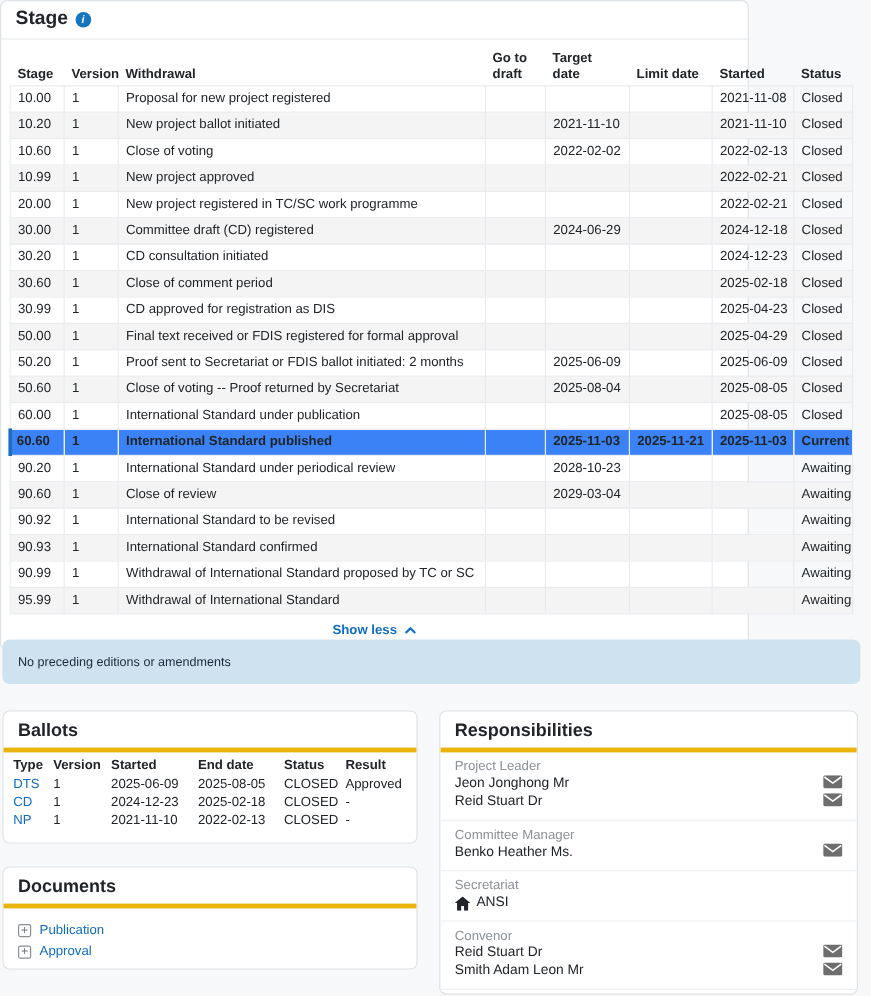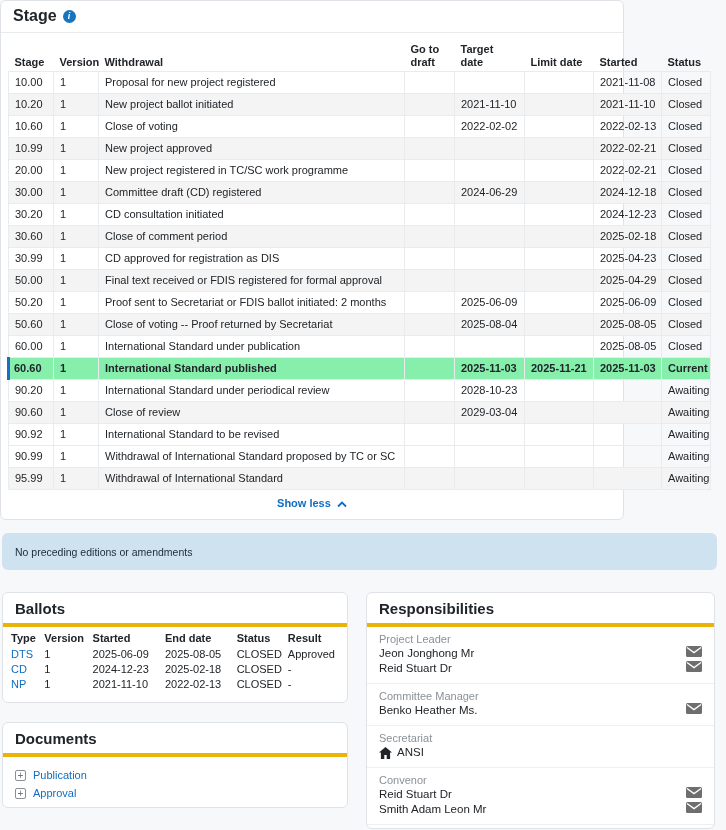--- a/index.html
+++ b/index.html
@@ -41,21 +41,21 @@
   table.stage th {
     text-align:left; font-weight:bold; padding:2px 6px;
     vertical-align:bottom; line-height:13px;
   }
   table.stage td {
     border:1px solid #e9ecef;
     padding:4px 6px; line-height:13px;
     white-space:nowrap; overflow:hidden;
   }
   table.stage tr.alt td { background:#f4f4f4; }
-  table.stage tr.current td { font-weight:bold; background:#86efac; }
+  table.stage tr.current td { font-weight:bold; background:#3b82f6; }
   table.stage tr.current td:first-child { border-left:3px solid #1c6fc0; padding-left:4px; }
   .show-less {
     text-align:center; padding:7px 0 10px;
     color:#0f6dc4; font-size:11px; font-weight:bold;
     cursor:pointer;
   }
   .show-less svg { vertical-align:middle; margin-left:3px; }
   
   .notice {
     position:absolute; top:533px; left:2px; width:715px; height:37px;
@@ -277,20 +277,30 @@
             <td></td>
             <td>2029-03-04</td>
             <td></td>
             <td></td>
             <td>Awaiting</td>
           </tr>
           <tr>
             <td>90.92</td>
             <td>1</td>
             <td>International Standard to be revised</td>
+            <td></td>
+            <td></td>
+            <td></td>
+            <td></td>
+            <td>Awaiting</td>
+          </tr>
+          <tr class="alt ">
+            <td>90.93</td>
+            <td>1</td>
+            <td>International Standard confirmed</td>
             <td></td>
             <td></td>
             <td></td>
             <td></td>
             <td>Awaiting</td>
           </tr>
           <tr>
             <td>90.99</td>
             <td>1</td>
             <td>Withdrawal of International Standard proposed by TC or SC</td>

